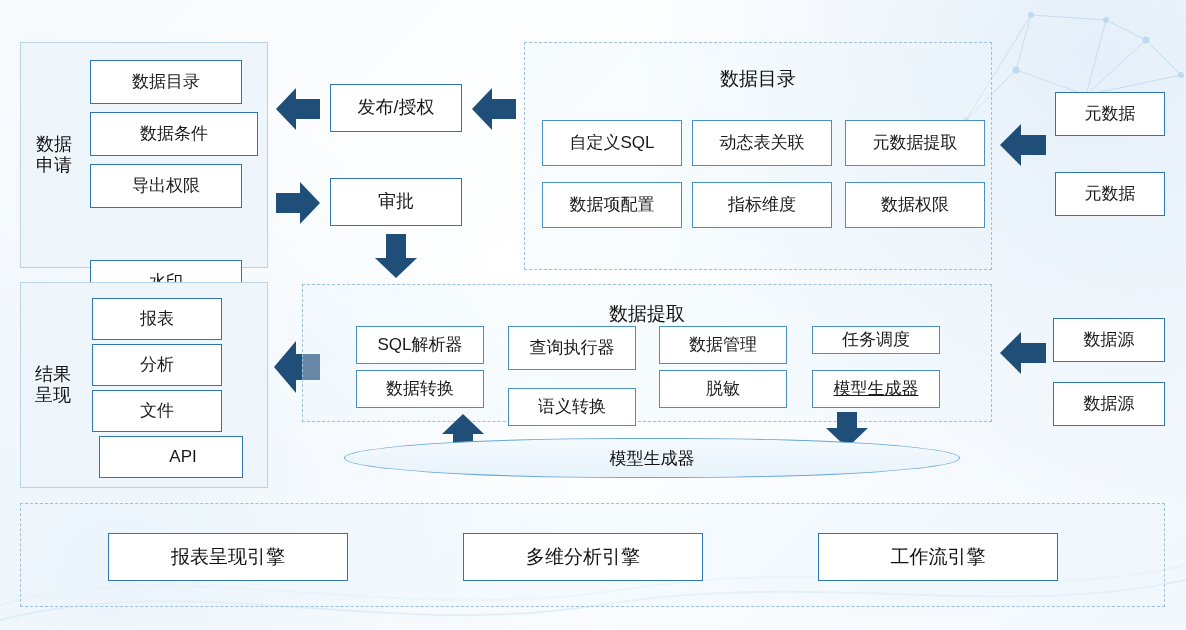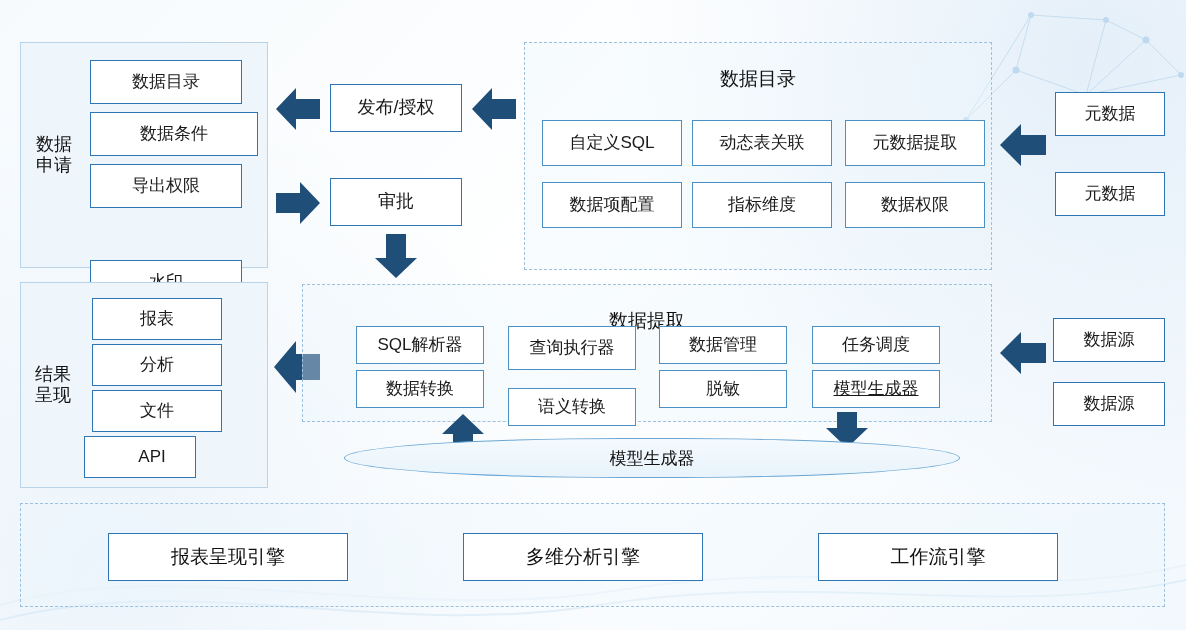--- a/index.html
+++ b/index.html
@@ -184,35 +184,35 @@
   </div>
   <div class="cell" style="left:1055px;top:92px;width:110px;height:44px;">元数据</div>
   <div class="cell" style="left:1055px;top:172px;width:110px;height:44px;">元数据</div>
 
   <div class="group shaded" style="left:20px;top:282px;width:248px;height:206px;"></div>
   <div class="label-v" style="left:28px;top:292px;width:50px;height:186px;">结果呈现</div>
 
   <div class="cell" style="left:92px;top:298px;width:130px;height:42px;">报表</div>
   <div class="cell" style="left:92px;top:344px;width:130px;height:42px;">分析</div>
   <div class="cell" style="left:92px;top:390px;width:130px;height:42px;">文件</div>
-  <div class="cell" style="left:84px;top:436px;width:112px;height:42px;padding-left:24px;">API</div>
+  <div class="cell" style="left:99px;top:436px;width:144px;height:42px;padding-left:24px;">API</div>
 
   <div class="arrow" style="left:274px;top:338px;width:46px;height:58px;">
     <svg width="46" height="58" viewBox="0 0 46 58">
         <polygon points="0,29 22,3 22,16 46,16 46,42 22,42 22,55" fill="#1f4e79"></polygon>
       </svg>
   </div>
 
   <div class="group dashed" style="left:302px;top:284px;width:690px;height:138px;"></div>
-  <div class="section-title" style="left:302px;top:308px;width:690px;">数据提取</div>
+  <div class="section-title" style="left:302px;top:301px;width:690px;">数据提取</div>
 
   <div class="cell thin" style="left:356px;top:326px;width:128px;height:38px;">SQL解析器</div>
   <div class="cell thin" style="left:508px;top:326px;width:128px;height:44px;">查询执行器</div>
   <div class="cell thin" style="left:659px;top:326px;width:128px;height:38px;">数据管理</div>
-  <div class="cell thin" style="left:812px;top:326px;width:128px;height:38px;">任务调度</div>
+  <div class="cell thin" style="left:812px;top:326px;width:128px;height:28px;">任务调度</div>
   <div class="cell thin" style="left:356px;top:370px;width:128px;height:38px;">数据转换</div>
   <div class="cell thin" style="left:508px;top:388px;width:128px;height:38px;">语义转换</div>
   <div class="cell thin" style="left:659px;top:370px;width:128px;height:38px;">脱敏</div>
   <div class="cell thin" style="left:812px;top:370px;width:128px;height:38px;text-decoration:underline;">模型生成器</div>
 
   <div class="arrow" style="left:1000px;top:330px;width:46px;height:46px;">
     <svg width="46" height="46" viewBox="0 0 46 46">
         <polygon points="0,23 21,2 21,13 46,13 46,33 21,33 21,44" fill="#1f4e79"></polygon>
       </svg>
   </div>

